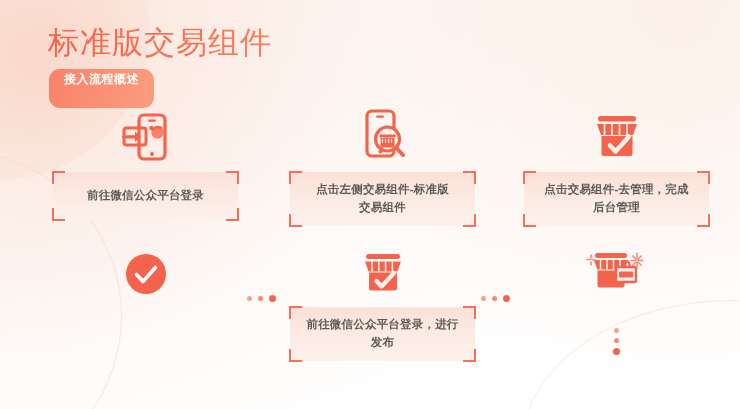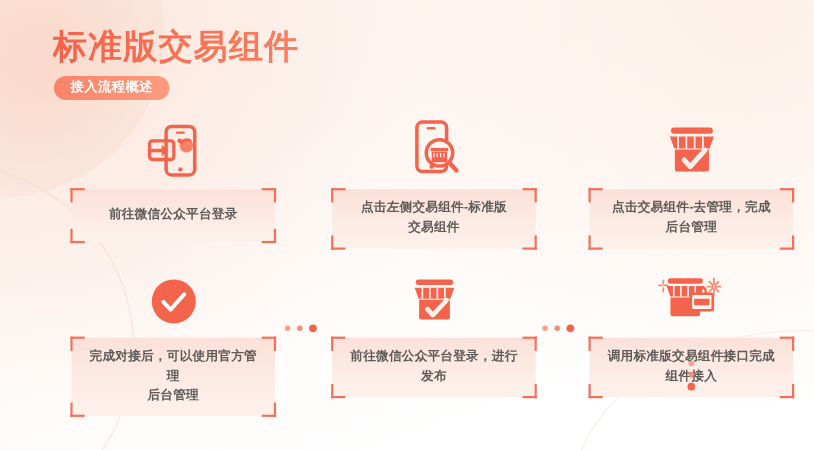--- a/index.html
+++ b/index.html
@@ -22,37 +22,37 @@
   .arc-b{left:-210px;top:150px;width:330px;height:330px;
     border:1.5px solid rgba(243,212,190,.55);background:transparent;}
   .arc-c{left:520px;top:300px;width:420px;height:300px;
     border:1.5px solid rgba(243,212,190,.45);background:transparent;}
   .arc-d{left:62px;top:70px;width:10px;height:10px;
     background:rgba(255,255,255,.9);}
 
   
   .title{
     position:absolute;left:48px;top:22px;
-    font-size:31px;font-weight:bold;letter-spacing:1px;
+    font-size:31px;font-weight:normal;letter-spacing:1px;
     color:#f4634b;
     background:linear-gradient(90deg,#f4624a 0%,#fa7f5e 100%);
     -webkit-background-clip:text;background-clip:text;
     -webkit-text-fill-color:transparent;
     white-space:nowrap;
   }
   .badge{
     position:absolute;left:49px;top:69px;
-    padding:4px 15px 5px;border-radius:11px;
+    padding:4px 15px 22px;border-radius:11px;
     background:linear-gradient(100deg,#f9836a 0%,#fb9c7e 100%);
     color:#ffffff;font-size:12px;font-weight:bold;letter-spacing:.5px;
     white-space:nowrap;line-height:1.1;
   }
 
   
-  .grid{position:absolute;left:12px;top:100px;width:612px;height:290px;}
+  .grid{position:absolute;left:0;top:100px;width:612px;height:290px;}
   .cell{position:absolute;width:185px;}
   .c0{left:53px;top:0;}   .c1{left:290px;top:0;}   .c2{left:524px;top:0;}
   .c3{left:53px;top:135px;} .c4{left:290px;top:135px;} .c5{left:524px;top:135px;}
 
   .icon-wrap{
     height:62px;display:flex;align-items:flex-end;justify-content:center;
   }
   .icon-wrap svg{display:block;}
 
   .box{
@@ -167,28 +167,20 @@
 后台管理</span>
       </div>
     </div>
 
     <div class="cell c3">
       <div class="icon-wrap">
         <svg width="46" height="46" viewBox="0 0 46 46">
           <circle cx="23" cy="23" r="20" fill="#f4634b"></circle>
           <path d="M13.5 23.5 L20 30.5 L32.5 16.5" stroke="#ffffff" stroke-width="3.6" fill="none" stroke-linecap="round" stroke-linejoin="round"></path>
         </svg>
-      </div>
-      <div class="box">
-        <span class="corner tl"></span>
-        <span class="corner tr"></span>
-        <span class="corner bl"></span>
-        <span class="corner br"></span>
-        <span class="box-text">完成对接后，可以使用官方管理
-后台管理</span>
       </div>
     </div>
 
     <div class="cell c4">
       <div class="icon-wrap">
         <svg width="50" height="46" viewBox="0 0 50 46">
           <rect x="8" y="3" width="34" height="5" rx="2.5" fill="#f4634b"></rect>
           <path d="M7 10.5 h36 l-3.6 10 h-28.8 z" fill="#f4634b"></path>
           <path d="M14 10.5 v10 M20.8 10.5 v10 M27.6 10.5 v10 M34.4 10.5 v10" stroke="#fdf1ec" stroke-width="1.5"></path>
           <path d="M11 21.5 h28 v16 a2 2 0 0 1 -2 2 h-24 a2 2 0 0 1 -2 -2 z" fill="#f4634b"></path>
@@ -213,28 +205,20 @@
           <path d="M11.5 25.5 h27 v15 a2 2 0 0 1 -2 2 h-23 a2 2 0 0 1 -2 -2 z" fill="#f4634b"></path>
           <rect x="30" y="22" width="20" height="15" rx="1.8" fill="#fdf2ee" stroke="#f4634b" stroke-width="2.4"></rect>
           <path d="M36.5 22 v-2.5 a3.5 3.5 0 0 1 7 0 v2.5" fill="none" stroke="#f4634b" stroke-width="2.2"></path>
           <rect x="33" y="26.5" width="14" height="6" rx="1" fill="#f4634b"></rect>
           <g stroke="#f68c75" stroke-width="1.6" stroke-linecap="round">
             <path d="M51 8 v5 M51 18 v5 M45 15.5 h5 M52 15.5 h5 M46.8 11 l3.2 3.2 M52 17 l3.2 3.2 M55.2 11 l-3.2 3.2 M50 17 l-3.2 3.2"></path>
             <path d="M5 10 v3 M5 17 v3 M1 14.5 h3 M6 14.5 h3"></path>
           </g>
         </svg>
       </div>
-      <div class="box">
-        <span class="corner tl"></span>
-        <span class="corner tr"></span>
-        <span class="corner bl"></span>
-        <span class="corner br"></span>
-        <span class="box-text">调用标准版交易组件接口完成
-组件接入</span>
-      </div>
     </div>
 
     <div class="conn-h h0">
       <span class="d"></span>
       <span class="d d2"></span>
       <span class="d d3"></span>
     </div>
     <div class="conn-h h1">
       <span class="d"></span>
       <span class="d d2"></span>

